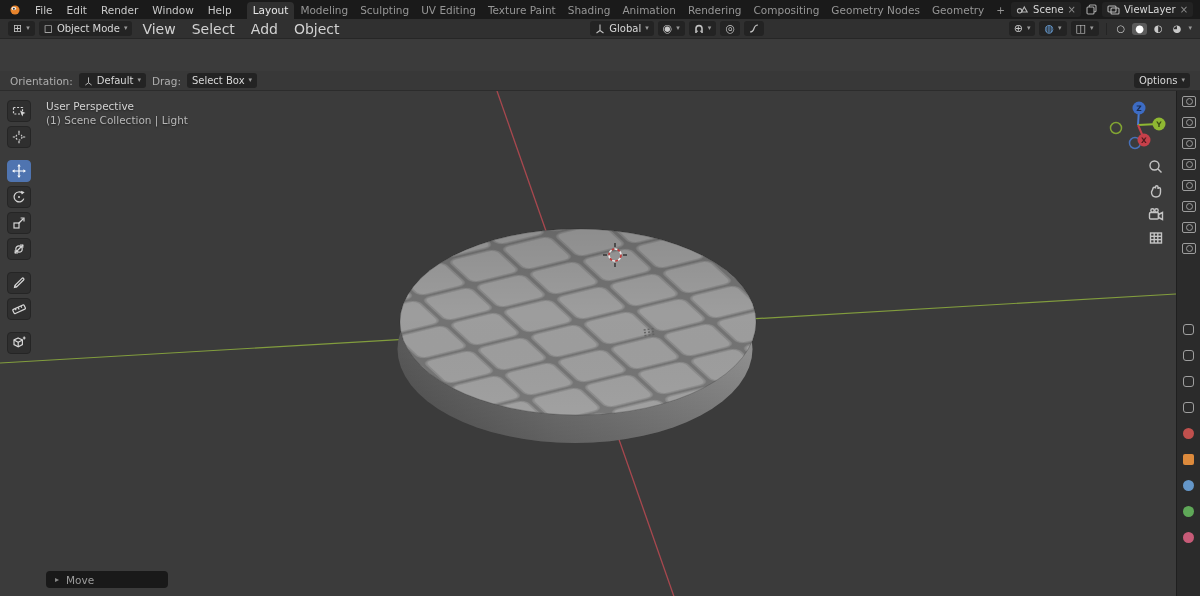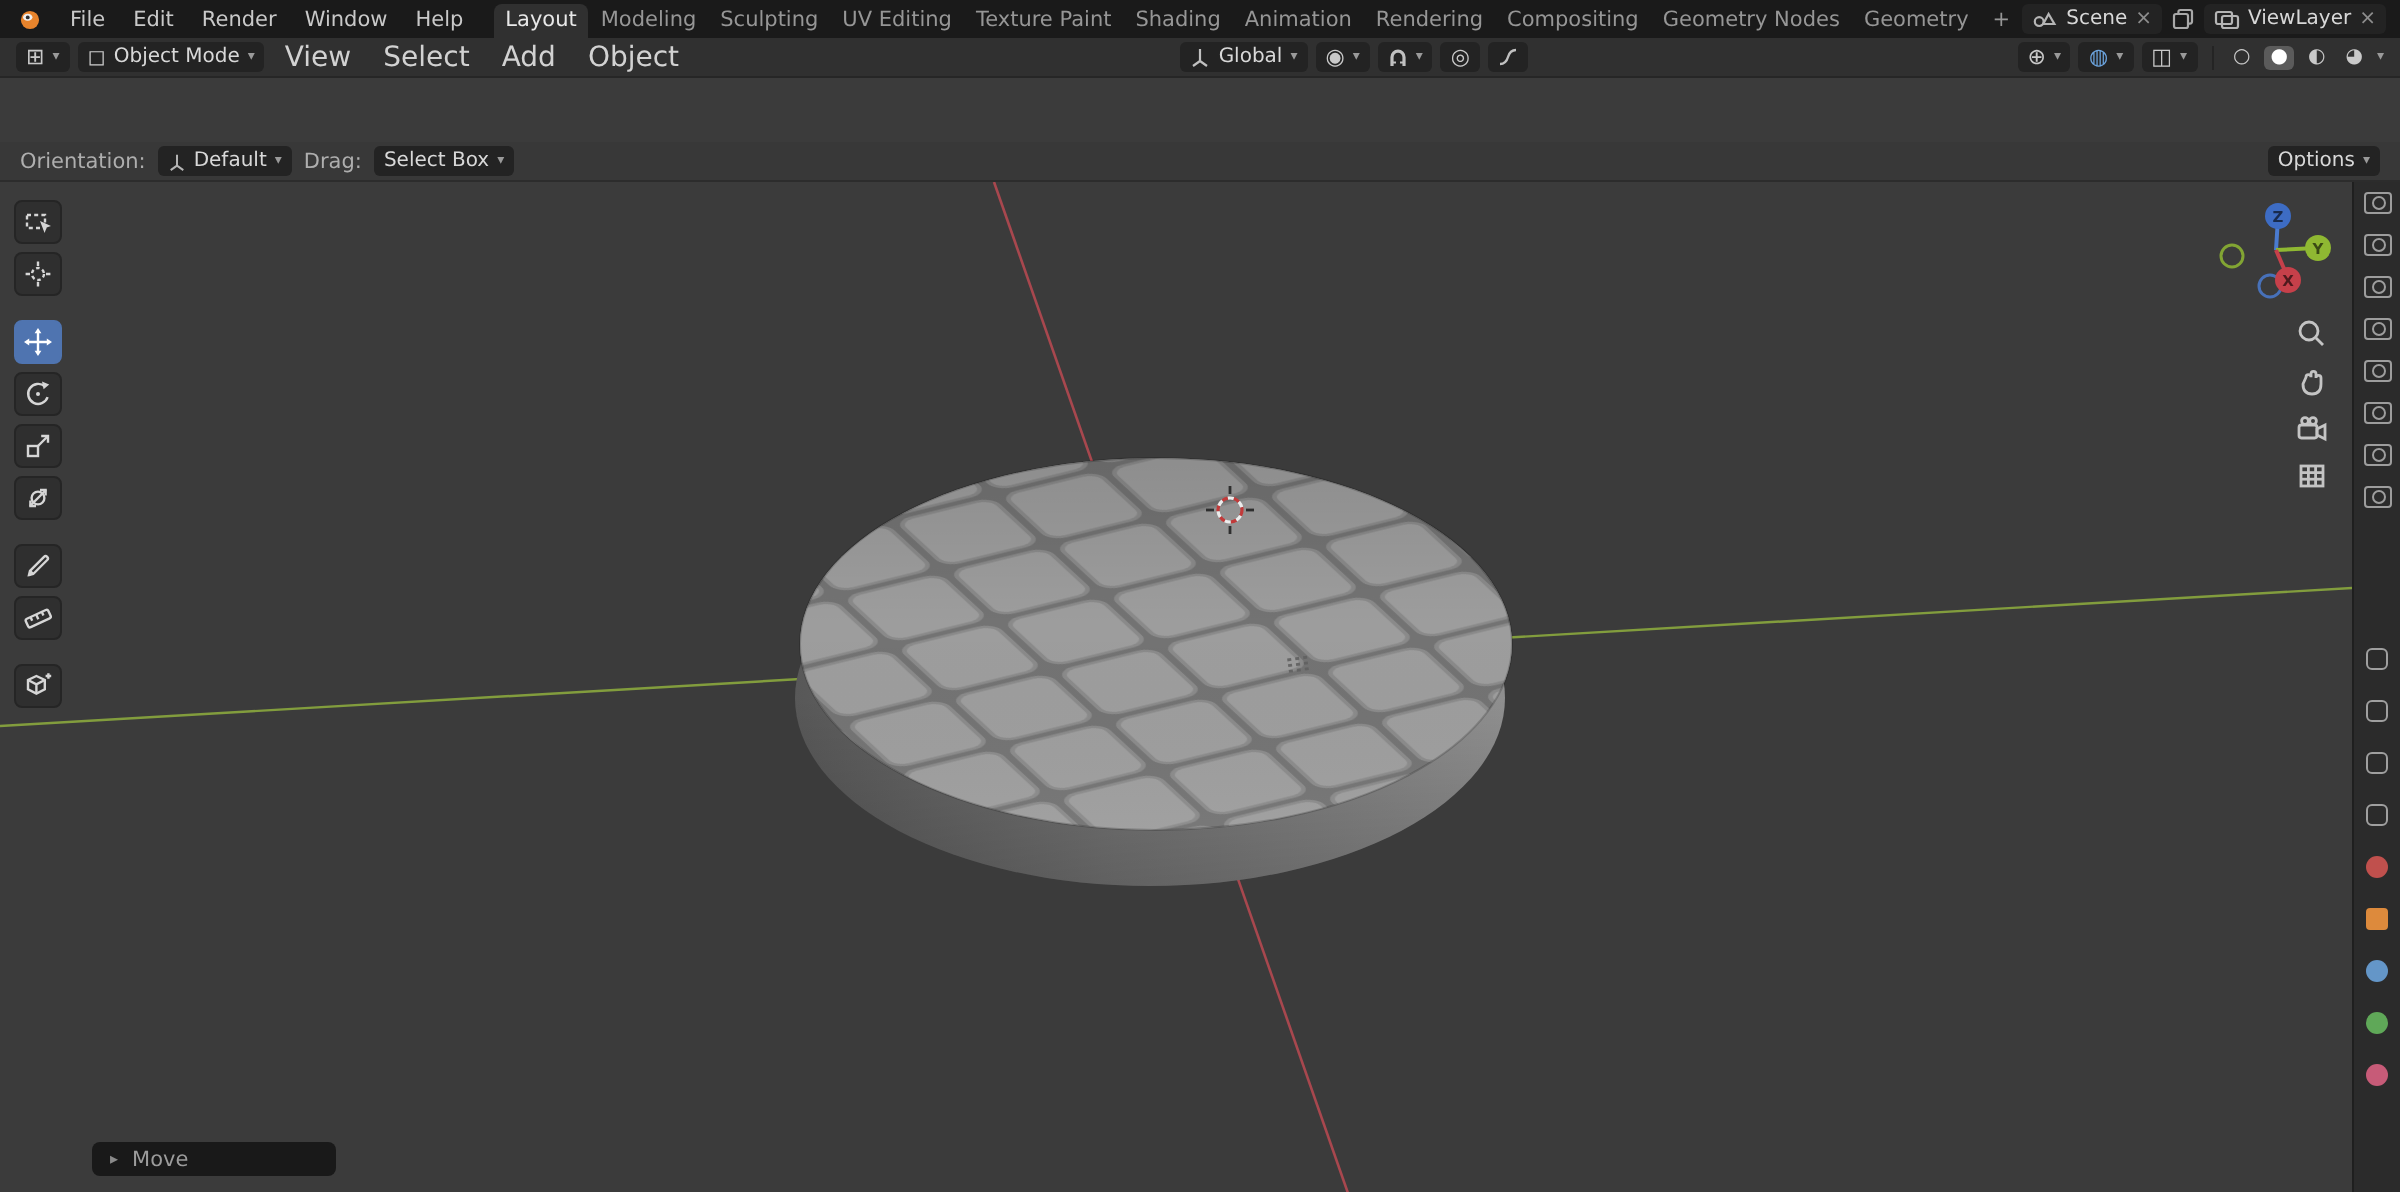--- a/index.html
+++ b/index.html
@@ -323,20 +323,24 @@
           <g transform="translate(1156,147)">
             <rect x="-5.5" y="-5" width="11" height="10"></rect>
             <line x1="-1.8" y1="-5" x2="-1.8" y2="5"></line>
               <line x1="1.8" y1="-5" x2="1.8" y2="5"></line>
             <line x1="-5.5" y1="-1.7" x2="5.5" y2="-1.7"></line>
               <line x1="-5.5" y1="1.6" x2="5.5" y2="1.6"></line>
           </g>
         </g>
       </svg>
 
+      <div class="vp-header-text">
+        <div>User Perspective</div>
+        <div class="sub">(1) Scene Collection | Light</div>
+      </div>
 
       <div class="toolbar">
         <div class="tool-btn">
           <svg width="14" height="14" viewBox="0 0 14 14">
             <rect x="1.5" y="3.5" width="9" height="6.5" stroke-dasharray="2 1.6"></rect>
             <path class="fillpart" d="M8 6.5 L10.3 12.5 L11.3 9.8 L13.5 9 Z"></path>
           </svg>
         </div>
         <div class="tool-btn">
           <svg width="14" height="14" viewBox="0 0 14 14">

